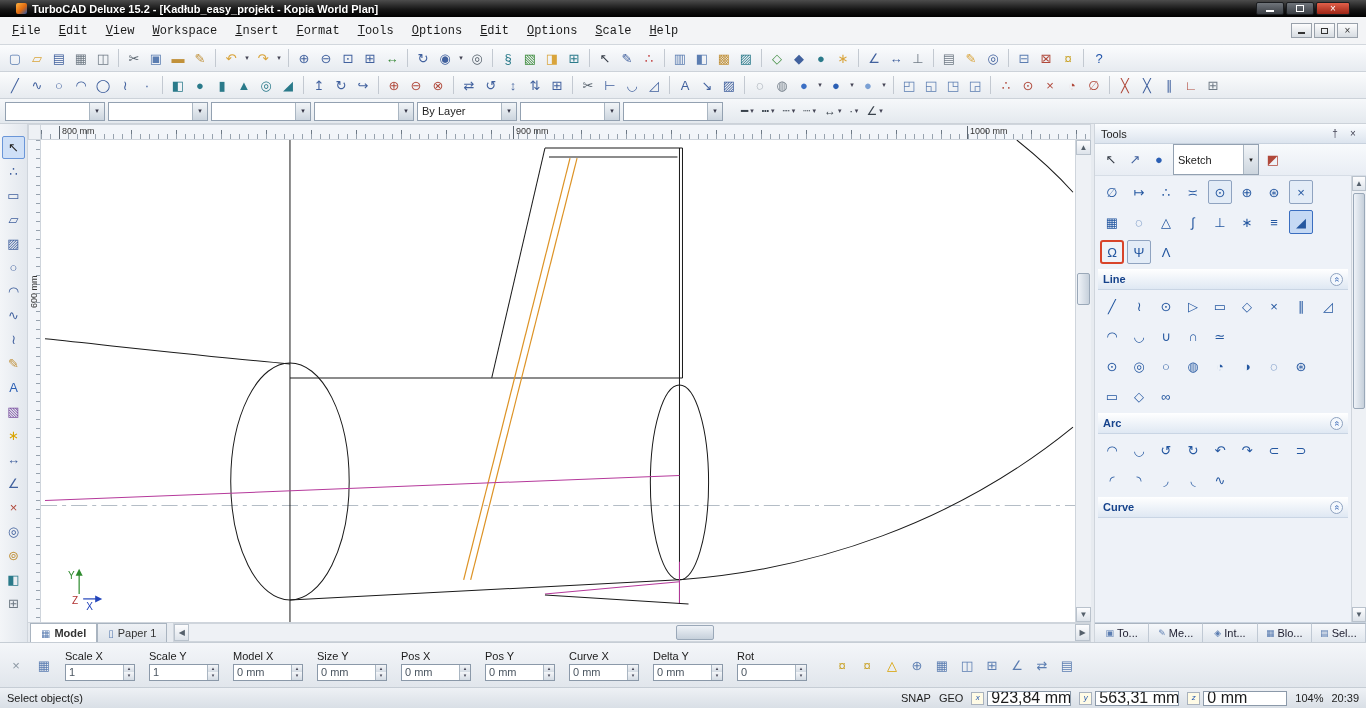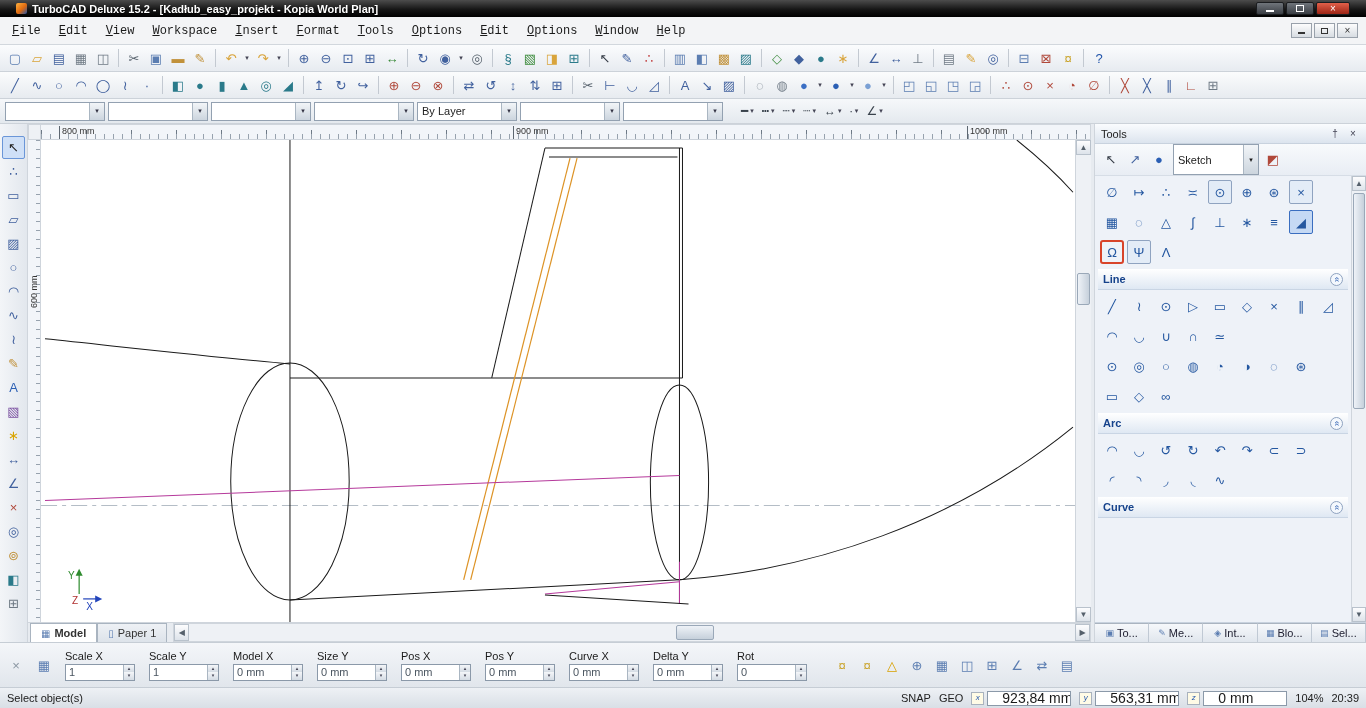--- a/index.html
+++ b/index.html
@@ -121,21 +121,21 @@
   .spin span{flex:1;font-size:5px;display:flex;align-items:center;justify-content:center;background:linear-gradient(#f4f6f9,#d5dce4);color:#445;line-height:1;}
   .insp-icons{display:flex;gap:3px;margin-left:24px;}
   .insp-icons .tbb{width:21px;height:21px;}
 
   
   .statusbar{flex:0 0 21px;background:linear-gradient(#eef1f5,#d9dfe6);border-top:1px solid #c6cdd5;display:flex;align-items:center;gap:8px;padding:0 7px;}
   .sb-right{margin-left:auto;display:flex;align-items:center;gap:8px;}
   .sb-toggle{font-size:11px;color:#222;}
   .coord{display:flex;align-items:center;gap:3px;}
   .coord-icon{width:13px;height:13px;background:#fffbe6;border:1px solid #a9b2be;font-size:8px;font-style:italic;color:#2255aa;display:flex;align-items:center;justify-content:center;line-height:1;}
-  .coord-field{width:84px;height:15px;background:#fff;border:1px solid #8b99a9;font-size:14px;padding:0 14px;display:flex;align-items:center;overflow:hidden;white-space:nowrap;}
+  .coord-field{width:84px;height:15px;background:#fff;border:1px solid #8b99a9;font-size:16px;padding:0 3px;display:flex;align-items:center;overflow:hidden;white-space:nowrap;}
   .sb-zoom,.sb-time{font-size:11px;color:#222;}
 </style>
 </head>
 <body>
 
 <div id="app">
 
   <div class="titlebar">
     <span class="app-icon"></span>
     <span class="title-text">TurboCAD Deluxe 15.2 - [Kadłub_easy_projekt - Kopia World Plan]</span>
@@ -155,21 +155,21 @@
         <span class="menu-item">File</span>
         <span class="menu-item">Edit</span>
         <span class="menu-item">View</span>
         <span class="menu-item">Workspace</span>
         <span class="menu-item">Insert</span>
         <span class="menu-item">Format</span>
         <span class="menu-item">Tools</span>
         <span class="menu-item">Options</span>
         <span class="menu-item">Edit</span>
         <span class="menu-item">Options</span>
-        <span class="menu-item">Window</span>
+        <span class="menu-item">Scale</span>
         <span class="menu-item">Help</span>
       </span>
     <span class="mdi-controls">
       <span class="mdibtn">
           <span class="mdi-min"></span>
         </span>
       <span class="mdibtn">
           <span class="mdi-rest"></span>
         </span>
       <span class="mdibtn">×</span>

